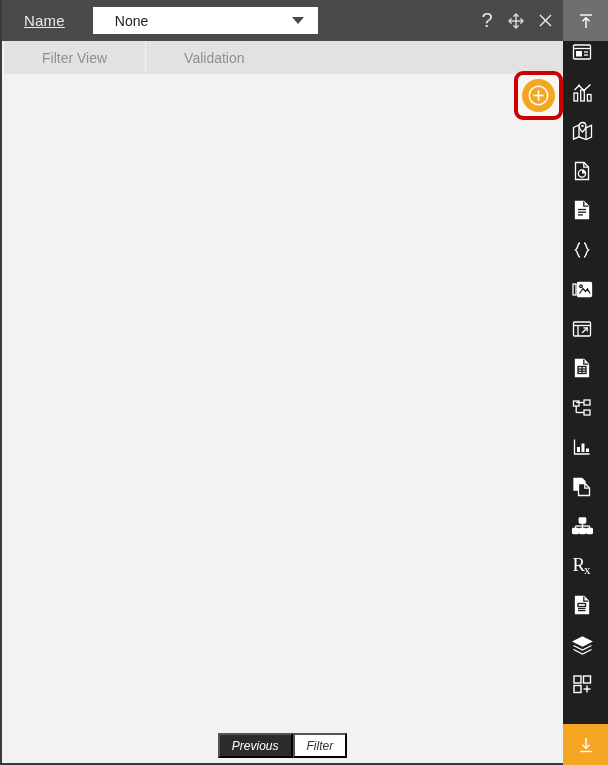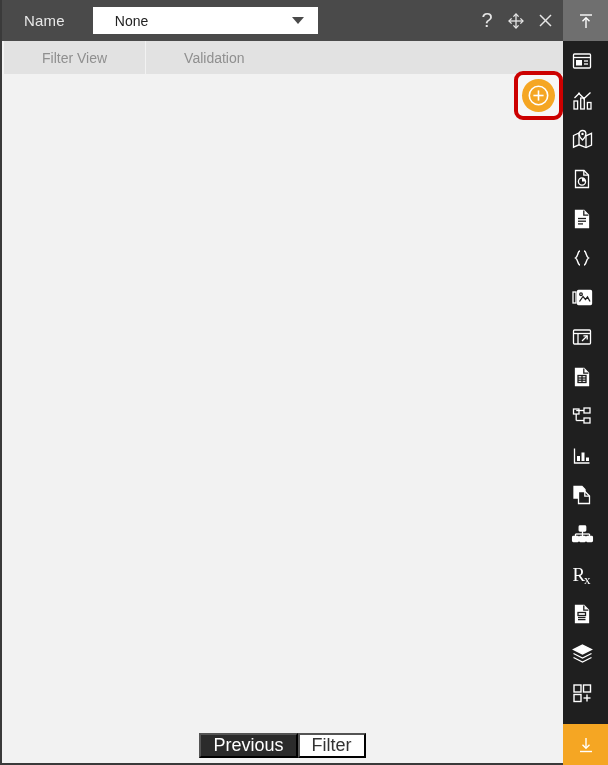--- a/index.html
+++ b/index.html
@@ -43,20 +43,21 @@
     background: #4a4a4a;
     display: flex;
     align-items: center;
   }
   .header-label {
     color: #e8e8e8;
     font-size: 15px;
     margin-left: 22px;
     white-space: nowrap;
     letter-spacing: 0.2px;
+    text-decoration: underline;
   }
   .name-select {
     position: relative;
     margin-left: 28px;
     width: 225px;
     height: 27px;
     background: #ffffff;
     border: 1px solid #ffffff;
     box-sizing: border-box;
     display: flex;
@@ -174,28 +175,29 @@
     position: absolute;
     left: 0;
     top: 733px;
     width: 561px;
     display: flex;
     justify-content: center;
     align-items: center;
   }
   .btn {
     height: 25px;
-    font-size: 18px;
+    font-size: 12px;
     font-family: "Liberation Sans", sans-serif;
     display: flex;
     align-items: center;
     justify-content: center;
     box-sizing: border-box;
     white-space: nowrap;
     cursor: pointer;
+    font-style: italic;
   }
   .btn-dark {
     background: #2b2b2b;
     color: #ffffff;
     padding: 0 12px;
   }
   .btn-light {
     background: #ffffff;
     color: #333333;
     padding: 0 12px;
@@ -223,21 +225,21 @@
     left: 0;
     top: 41px;
     width: 45px;
     height: 683px;
     overflow: hidden;
   }
   .rail-item {
     width: 38px;
     height: 39.5px;
     display: flex;
-    align-items: center;
+    align-items: flex-start;
     justify-content: center;
     color: #ffffff;
   }
   .rail-bottom {
     position: absolute;
     left: 0;
     top: 724px;
     width: 45px;
     height: 41px;
     background: #f5a623;

